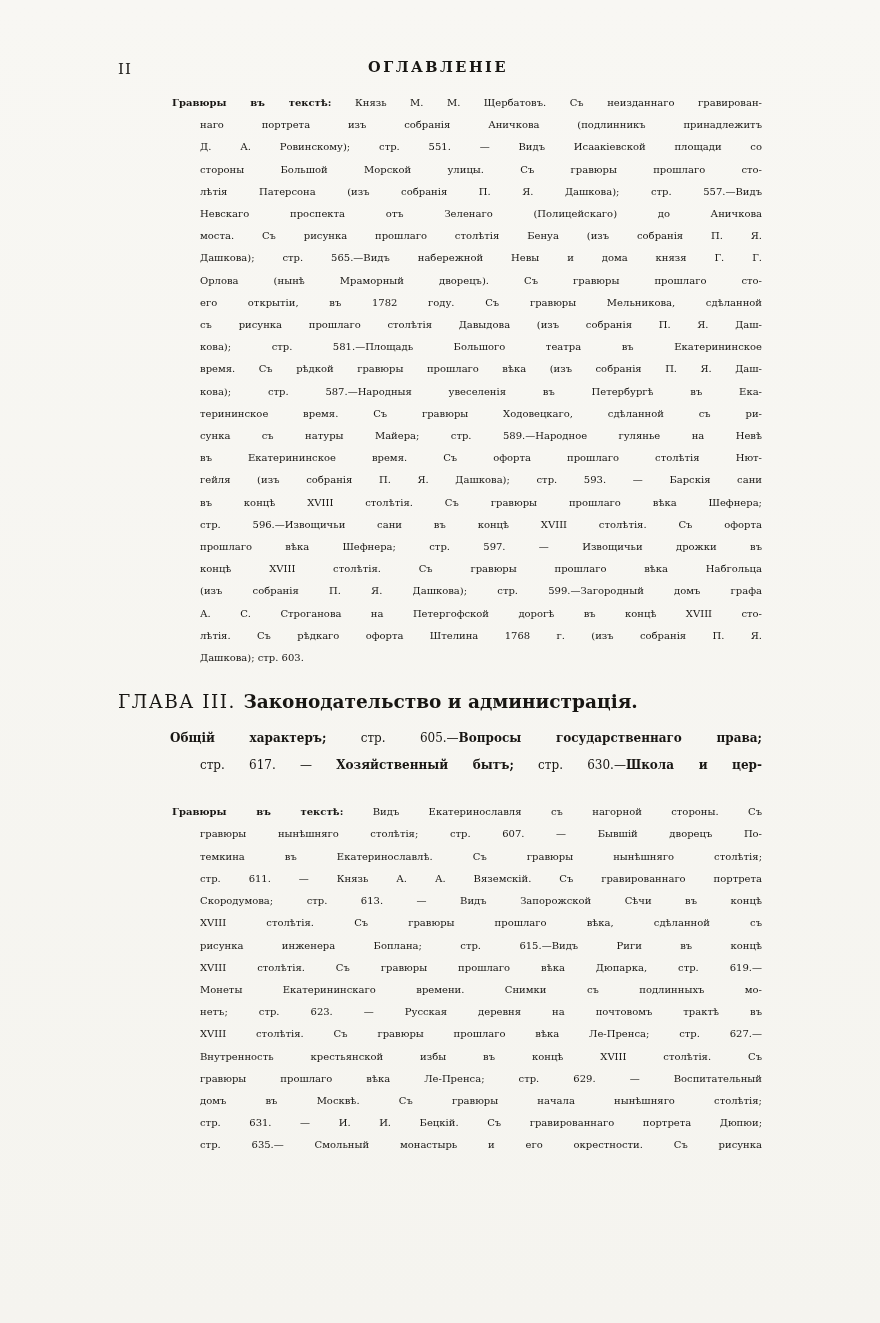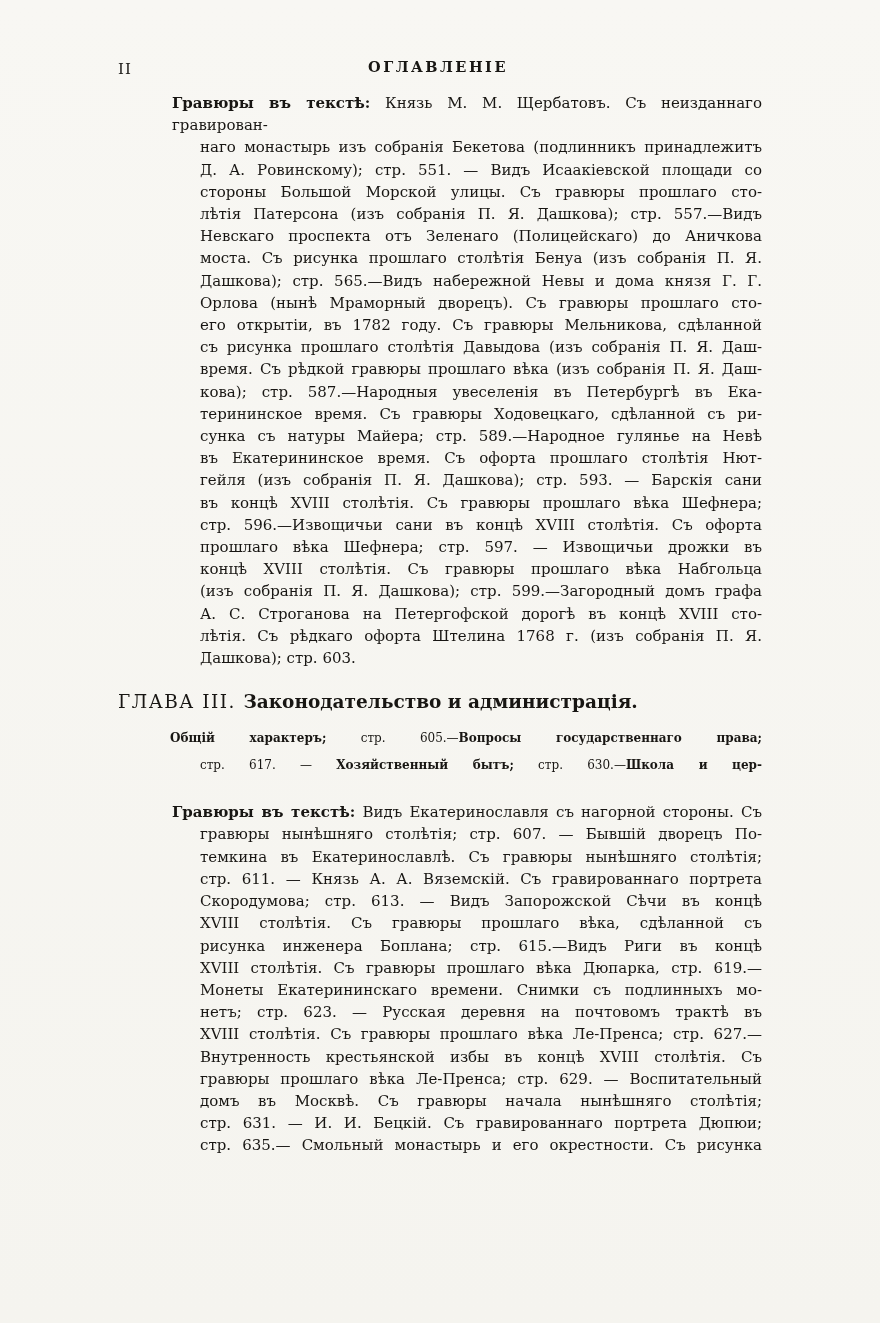--- a/index.html
+++ b/index.html
@@ -31,21 +31,21 @@
     font-size: 14.5px;
     letter-spacing: 2.5px;
   }
   .body-text { margin-top: 10px; }
 
   .block { text-align: justify; }
   .block .line { text-align: justify; text-align-last: justify; }
   .block .line.last { text-align-last: left; }
 
   .block.entry {
-    font-size: 15px;
+    font-size: 10px;
     line-height: 22.2px;
     margin-left: 82px;
   }
   .block.entry .line.first { margin-left: -28px; }
 
   .block.chapter {
     margin: 26px 0 10px -82px;
     font-size: 18.5px;
     line-height: 26px;
     text-align: left;
@@ -71,30 +71,31 @@
 <body>
 
 <div class="page">
   <div class="header">
     <span class="page-num">II</span>
     <span class="running-title">ОГЛАВЛЕНІЕ</span>
   </div>
   <div class="body-text blocks-host">
       <div class="block entry">
         <div class="line first"><b>Гравюры въ текстѣ:</b> Князь М. М. Щербатовъ. Съ неизданнаго гравирован-</div>
-        <div class="line">наго монастырь изъ собранія Бекетова (подлинникъ принадлежитъ</div>
+        <div class="line">наго портрета изъ собранія Аничкова (подлинникъ принадлежитъ</div>
         <div class="line">Д. А. Ровинскому); стр. 551. — Видъ Исаакіевской площади со</div>
         <div class="line">стороны Большой Морской улицы. Съ гравюры прошлаго сто-</div>
         <div class="line">лѣтія Патерсона (изъ собранія П. Я. Дашкова); стр. 557.—Видъ</div>
         <div class="line">Невскаго проспекта отъ Зеленаго (Полицейскаго) до Аничкова</div>
         <div class="line">моста. Съ рисунка прошлаго столѣтія Бенуа (изъ собранія П. Я.</div>
         <div class="line">Дашкова); стр. 565.—Видъ набережной Невы и дома князя Г. Г.</div>
         <div class="line">Орлова (нынѣ Мраморный дворецъ). Съ гравюры прошлаго сто-</div>
         <div class="line">его открытіи, въ 1782 году. Съ гравюры Мельникова, сдѣланной</div>
         <div class="line">съ рисунка прошлаго столѣтія Давыдова (изъ собранія П. Я. Даш-</div>
+        <div class="line">кова); стр. 581.—Площадь Большого театра въ Екатерининское</div>
         <div class="line">время. Съ рѣдкой гравюры прошлаго вѣка (изъ собранія П. Я. Даш-</div>
         <div class="line">кова); стр. 587.—Народныя увеселенія въ Петербургѣ въ Ека-</div>
         <div class="line">терининское время. Съ гравюры Ходовецкаго, сдѣланной съ ри-</div>
         <div class="line">сунка съ натуры Майера; стр. 589.—Народное гулянье на Невѣ</div>
         <div class="line">въ Екатерининское время. Съ офорта прошлаго столѣтія Нют-</div>
         <div class="line">гейля (изъ собранія П. Я. Дашкова); стр. 593. — Барскія сани</div>
         <div class="line">въ концѣ XVIII столѣтія. Съ гравюры прошлаго вѣка Шефнера;</div>
         <div class="line">стр. 596.—Извощичьи сани въ концѣ XVIII столѣтія. Съ офорта</div>
         <div class="line">прошлаго вѣка Шефнера; стр. 597. — Извощичьи дрожки въ</div>
         <div class="line">концѣ XVIII столѣтія. Съ гравюры прошлаго вѣка Набгольца</div>

